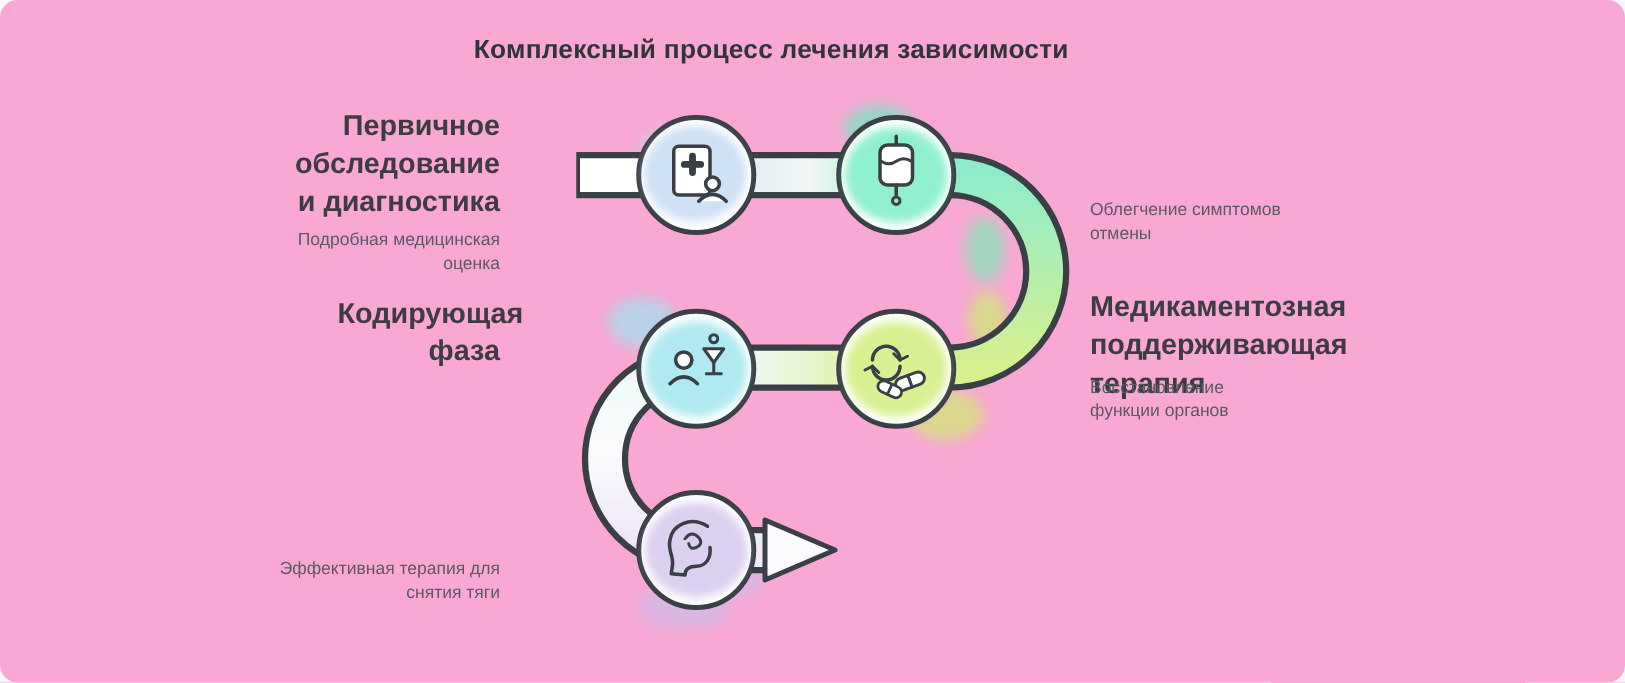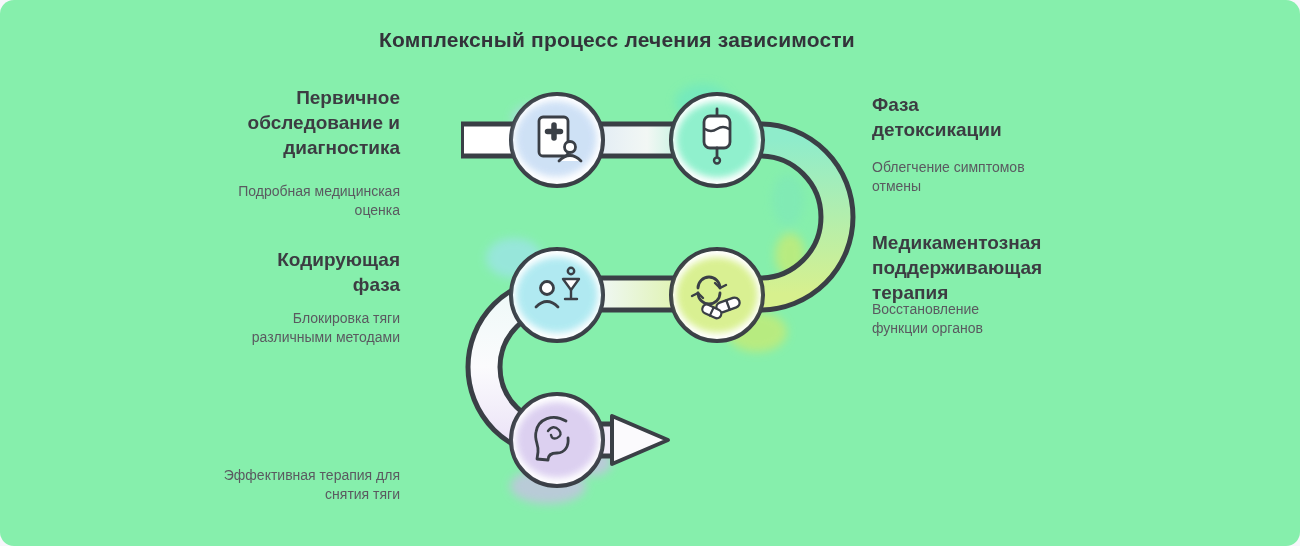--- a/index.html
+++ b/index.html
@@ -3,31 +3,31 @@
 <meta charset="utf-8">
 <style>
   html,body{margin:0;padding:0;}
   body{
     width:1300px;height:546px;
     background:#f7f7fb;
     font-family:"Liberation Sans", sans-serif;
     position:relative;
     overflow:hidden;
   }
-  .stage{position:absolute;inset:0;border-radius:14px;background:#86efac;}
+  .stage{position:absolute;inset:0;border-radius:14px;background:#f9a8d4;}
   .main-title{
     position:absolute;top:28px;left:0;width:1234px;
     text-align:center;
     font-size:21px;font-weight:bold;color:#33333a;
     letter-spacing:.2px;
   }
   .flow-svg{position:absolute;top:0;left:0;}
   .step-title{
     position:absolute;
-    font-size:19px;font-weight:bold;color:#3c3c42;
+    font-size:23px;font-weight:bold;color:#3c3c42;
     line-height:1.32;
   }
   .step-subtitle{
     position:absolute;
     font-size:14px;color:#5a5a60;
     line-height:1.38;
   }
   .left{right:900px;text-align:right;}
   .right{left:872px;text-align:left;}
 </style>
@@ -150,24 +150,22 @@
       <g stroke="#3a3f46" fill="none" stroke-linecap="round" stroke-linejoin="round">
         <path d="M566 421 C 553 413 538 419 536 432 C 534 440 539 445 538 452 L 537 459 L 548 460 C 548 455 552 453 557 453 C 565 453 569 446 568 438" stroke-width="2.8"></path>
         <path d="M548 431 Q 553 424 559 430 Q 563 435 557 438 Q 552 440 551 435" stroke-width="2.4"></path>
       </g>
     </g>
   </svg>
 
   <div class="step-title left" style="top:85px;width:165px">Первичное обследование и диагностика</div>
   <div class="step-subtitle left" style="top:182px;width:165px">Подробная медицинская оценка</div>
 
-  <div class="step-title left" style="top:247px;width:130px">Кодирующая фаза</div>
-  <div class="step-subtitle left" style="top:309px;width:178px">Блокировка тяги различными методами</div>
+  <div class="step-title left" style="top:235px;width:130px">Кодирующая фаза</div>
 
-  <div class="step-subtitle left" style="top:466px;width:178px">Эффективная терапия для снятия тяги</div>
+  <div class="step-subtitle left" style="top:445px;width:178px">Эффективная терапия для снятия тяги</div>
 
-  <div class="step-title right" style="top:92px;width:150px">Фаза детоксикации</div>
   <div class="step-subtitle right" style="top:158px;width:190px">Облегчение симптомов отмены</div>
 
   <div class="step-title right" style="top:230px;width:200px">Медикаментозная поддерживающая терапия</div>
   <div class="step-subtitle right" style="top:300px;width:140px">Восстановление функции органов</div>
 
 </div>
 
 </body></html>

